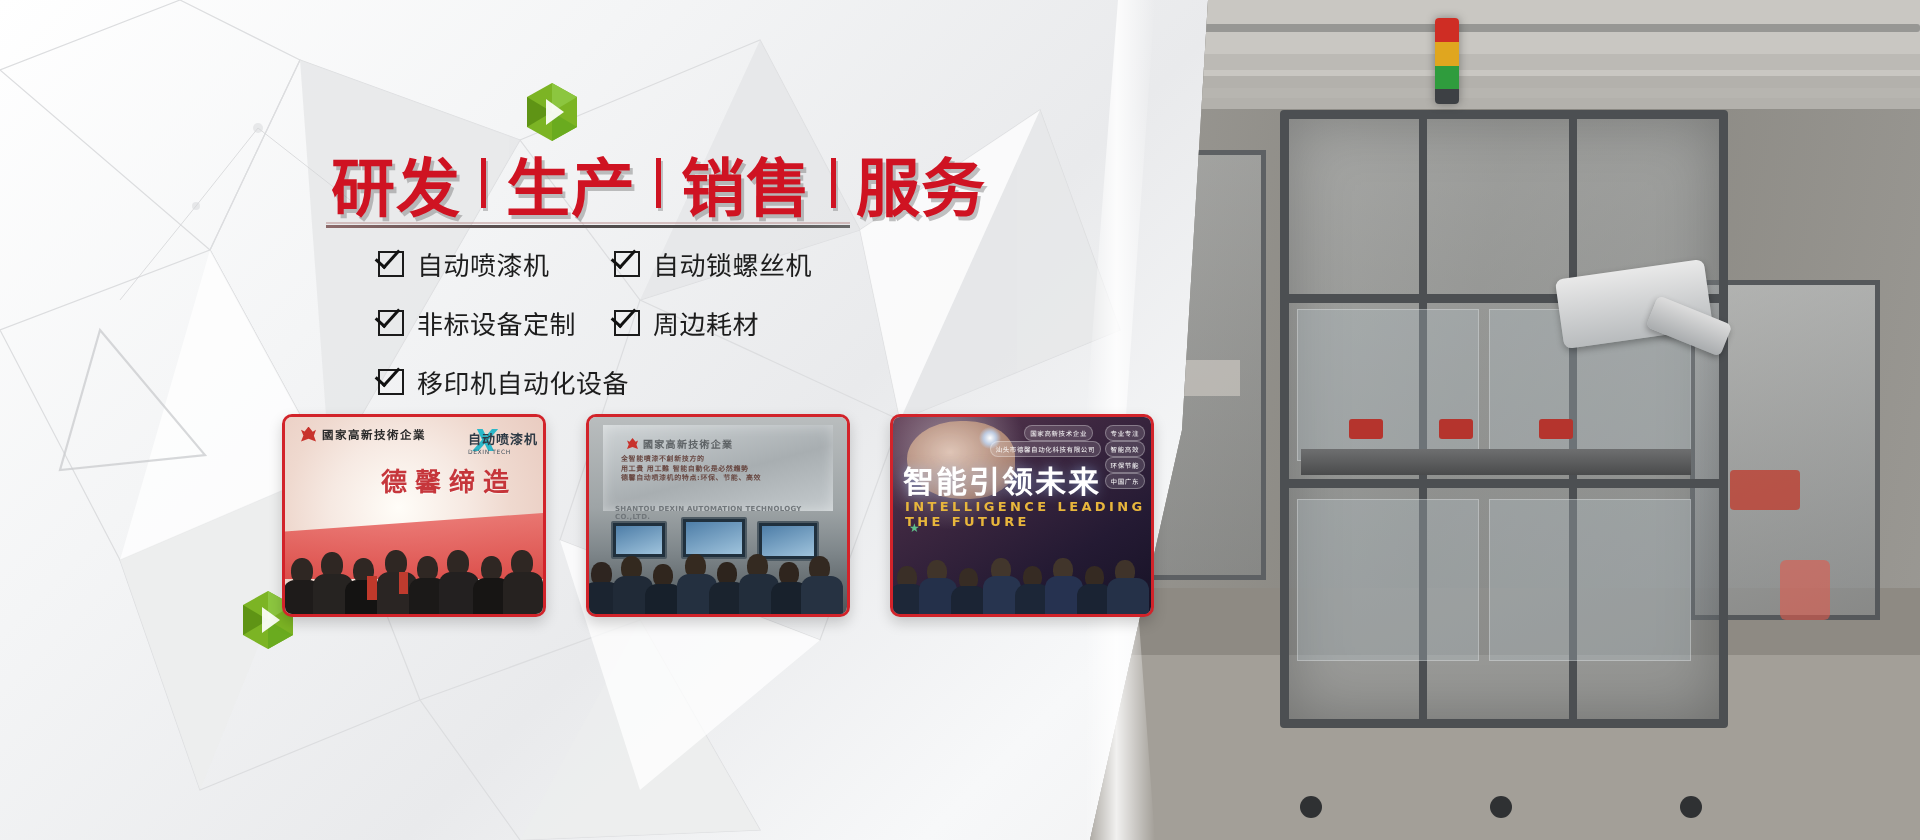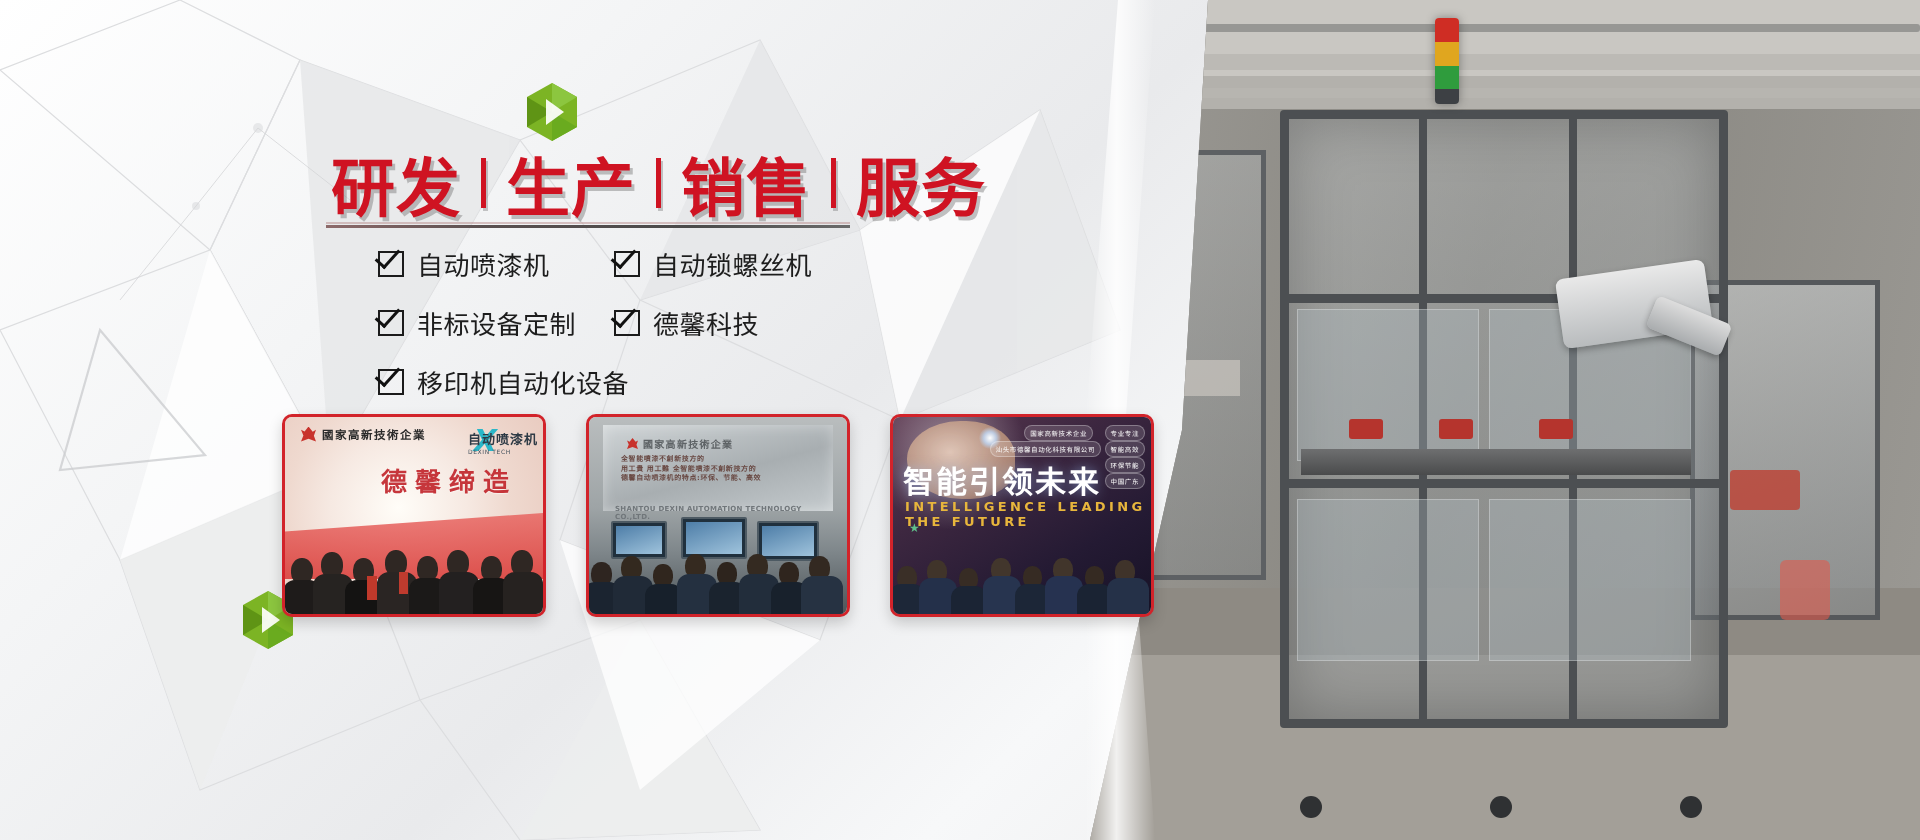--- a/index.html
+++ b/index.html
@@ -381,21 +381,21 @@
           <span class="ftext">自动锁螺丝机</span>
         </div>
       </div>
       <div class="frow">
         <div class="fitem">
           <span class="chk"></span>
           <span class="ftext">非标设备定制</span>
         </div>
         <div class="fitem">
           <span class="chk"></span>
-          <span class="ftext">德馨科技</span>
+          <span class="ftext">周边耗材</span>
         </div>
       </div>
       <div class="frow">
         <div class="fitem wide">
           <span class="chk"></span>
           <span class="ftext">移印机自动化设备</span>
         </div>
       </div>
     </div>
 
@@ -451,21 +451,21 @@
       <div class="card">
         <div class="card-inner">
           <div class="c2-bg"></div>
           <div class="c2-plaque">
             <div class="c2-head">
               <span class="flame" style="width:11px;height:11px;"></span>
               <span class="t">國家高新技術企業</span>
             </div>
             <div class="c2-lines">
               <div>全智能噴漆不創新技方的</div>
-              <div>用工貴 用工難 全智能噴漆不創新技方的</div>
+              <div>用工貴 用工難 智能自動化是必然趨勢</div>
               <div>德馨自动喷漆机的特点:环保、节能、高效</div>
             </div>
             <div class="c2-en">SHANTOU DEXIN AUTOMATION TECHNOLOGY CO.,LTD.</div>
           </div>
           <div class="screen" style="left:22px;top:104px;width:52px;height:34px;">
               <i></i>
             </div>
           <div class="screen" style="left:92px;top:100px;width:62px;height:38px;">
               <i></i>
             </div>

